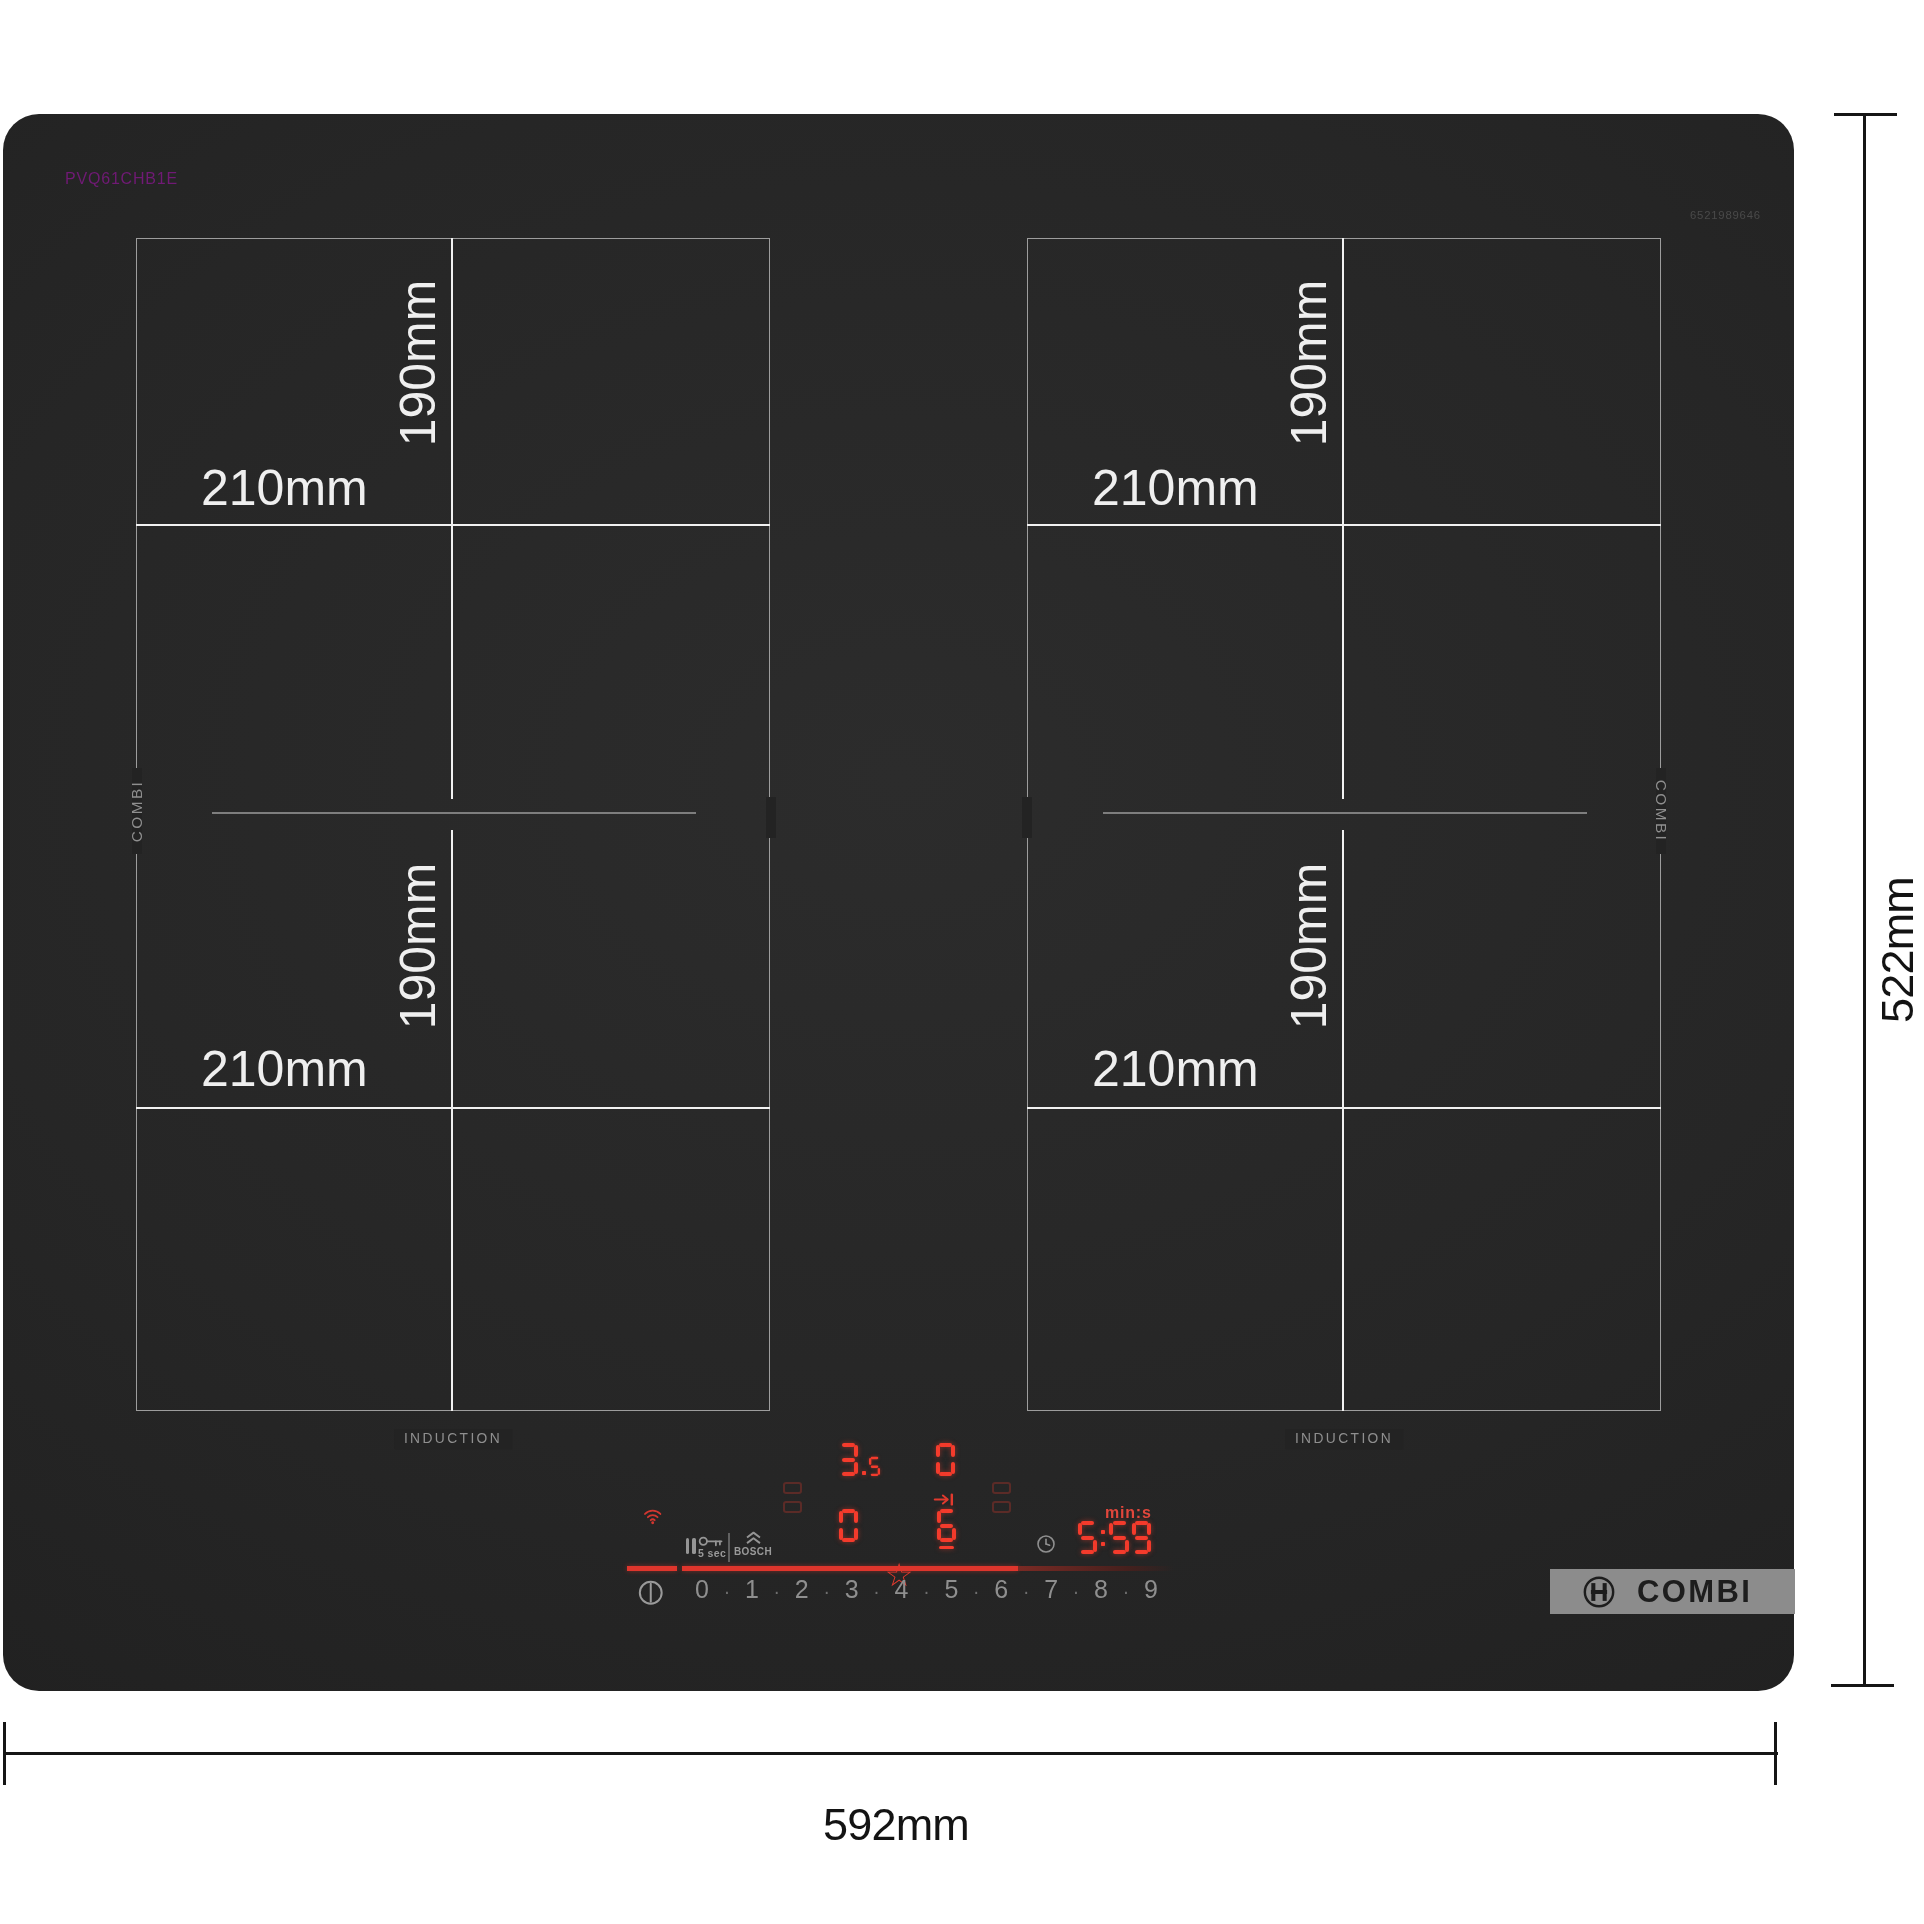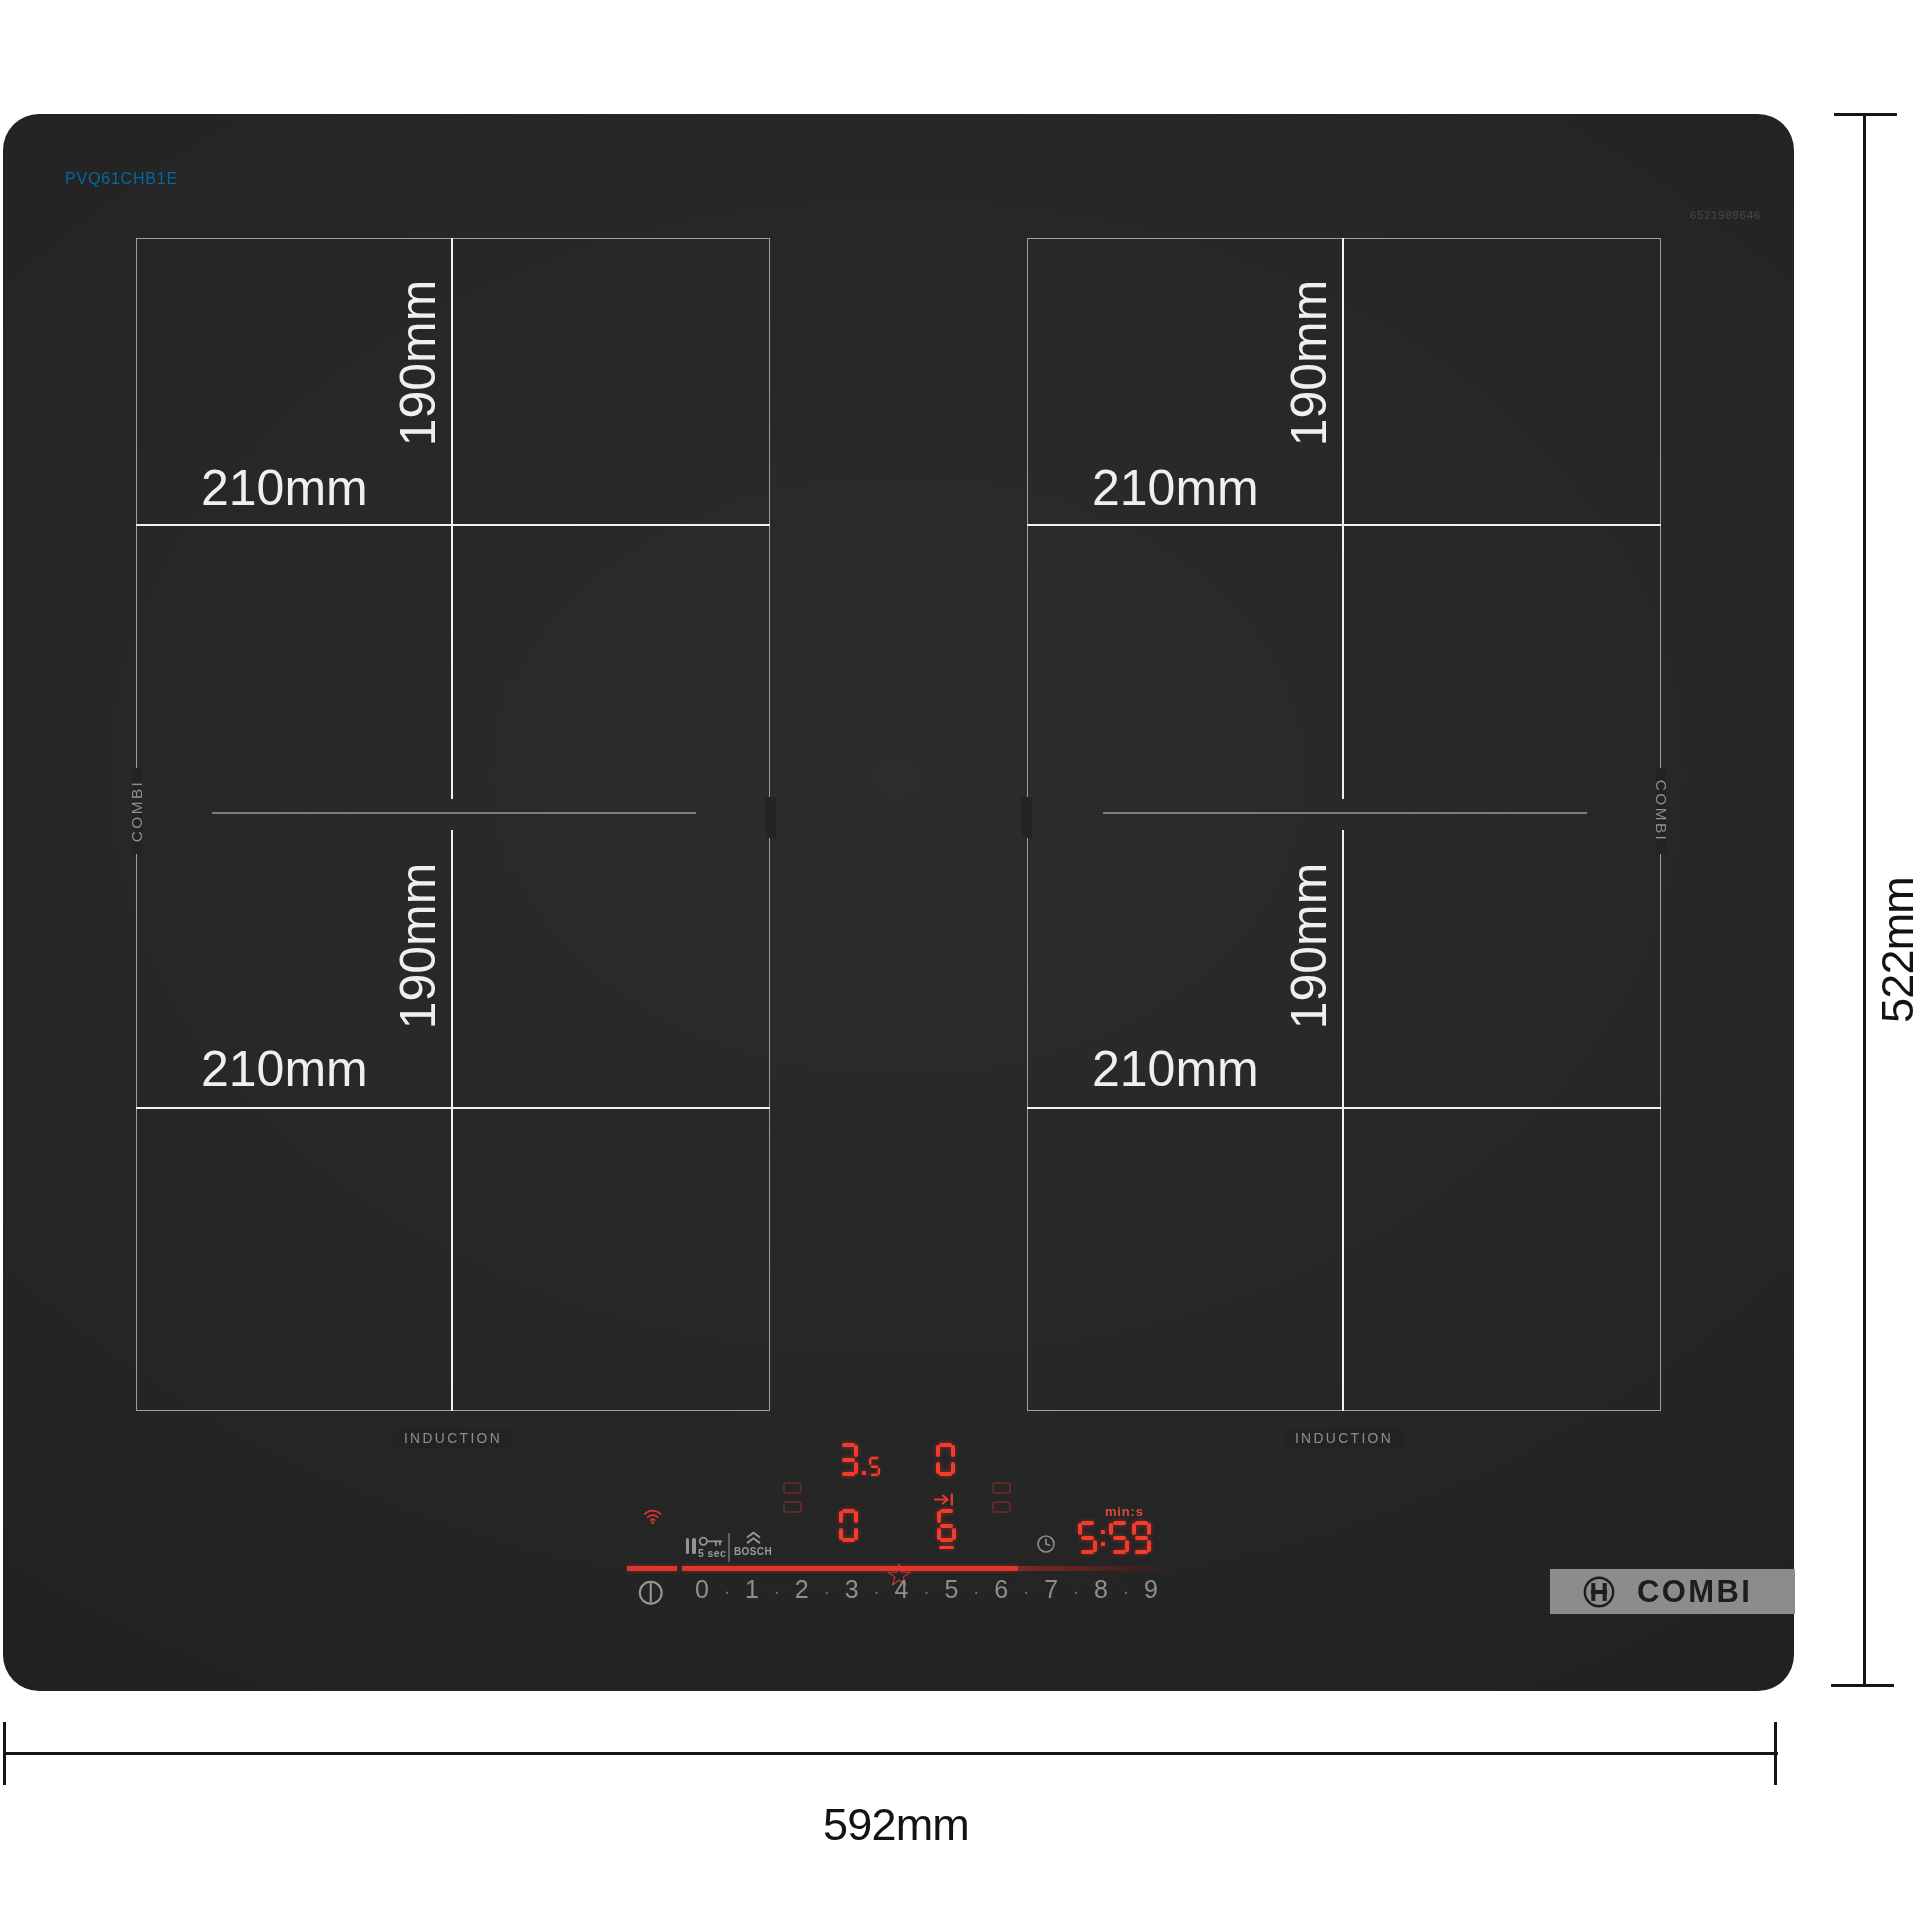--- a/index.html
+++ b/index.html
@@ -3,21 +3,21 @@
 <meta charset="utf-8">
 <style>
   * { box-sizing: border-box; margin: 0; padding: 0; }
   body { width: 1925px; height: 1925px; background: #ffffff; position: relative;
          font-family: "Liberation Sans", sans-serif; overflow: hidden; }
   .abs { position: absolute; }
 
   
   .hob { left: 3.2px; top: 114px; width: 1791px; height: 1577px; border-radius: 36px;
          background: radial-gradient(120% 100% at 50% 42%, #2c2c2c 0%, #262626 45%, #202020 78%, #191919 100%); }
-  .model-text  { left: 65px;  top: 170px; font-size: 16px; color: #0369a1; letter-spacing: 0.8px; }
+  .model-text  { left: 65px;  top: 170px; font-size: 16px; color: #701a75; letter-spacing: 0.8px; }
   .serial-text { left: 1690px; top: 209px; font-size: 11.3px; color: #4a4a4a; letter-spacing: 0.8px; }
 
   
   .zrect { border: 1.6px solid #9d9d9d; background: transparent; }
   .rect-left  { left: 136px; top: 238px; width: 634px; height: 1173px; }
   .rect-right { left: 1027px; top: 238px; width: 634px; height: 1173px; }
   .wline { background: #f1f1f1; }
   .sep   { background: #7e7e7e; height: 1.6px; top: 812px; }
   .patch { background: #232323; }
   .zlabel { color: #efefef; font-size: 50px; white-space: nowrap; }
@@ -28,21 +28,21 @@
   .induction-text { font-size: 13.8px; color: #8f8f8f; letter-spacing: 2.4px; white-space: nowrap;
                     background: #232323; padding: 2.4px 9.7px; }
 
   
   .dim { background: #151515; }
   .dim-label { font-size: 45px; color: #131313; white-space: nowrap; letter-spacing: -0.8px; }
   .small-cap { font-size: 10.5px; font-weight: bold; color: #9a9a9a; letter-spacing: 0.4px; }
   .pausebar { width: 3.2px; height: 16px; background: #959595; border-radius: 1.6px; }
   .divider  { width: 1.6px; height: 29px; background: #616161; }
   .ghost { width: 19.4px; height: 12px; border: 2.4px solid rgba(205,55,45,.32); border-radius: 3.2px; }
-  .minss { font-size: 13px; font-weight: bold; color: #e2473c; letter-spacing: 0.8px; }
+  .minss { font-size: 16px; font-weight: bold; color: #e2473c; letter-spacing: 0.8px; }
   .star-glyph { font-size: 32px; color: #e23a2e; line-height: 1; }
   .pbar { height: 4.9px; background: #df352c; box-shadow: 0 0 5.7px rgba(230,50,40,.45); }
   .pbar-fade { height: 4.9px; background: linear-gradient(90deg, #7a2a24, #45201d 70%, rgba(60,28,25,0)); }
   .lvl-row { display: flex; justify-content: space-between; align-items: baseline; }
   .lvl { font-size: 25px; color: #8f8f8f; }
   .lvl-dot { font-size: 19.4px; color: #6f6f6f; }
 
   
   .segwrap { display: flex; align-items: flex-end; gap: 3.2px; }
   .segdigit { position: relative; width: 19.4px; height: 33px; display: inline-block; flex: none; }

